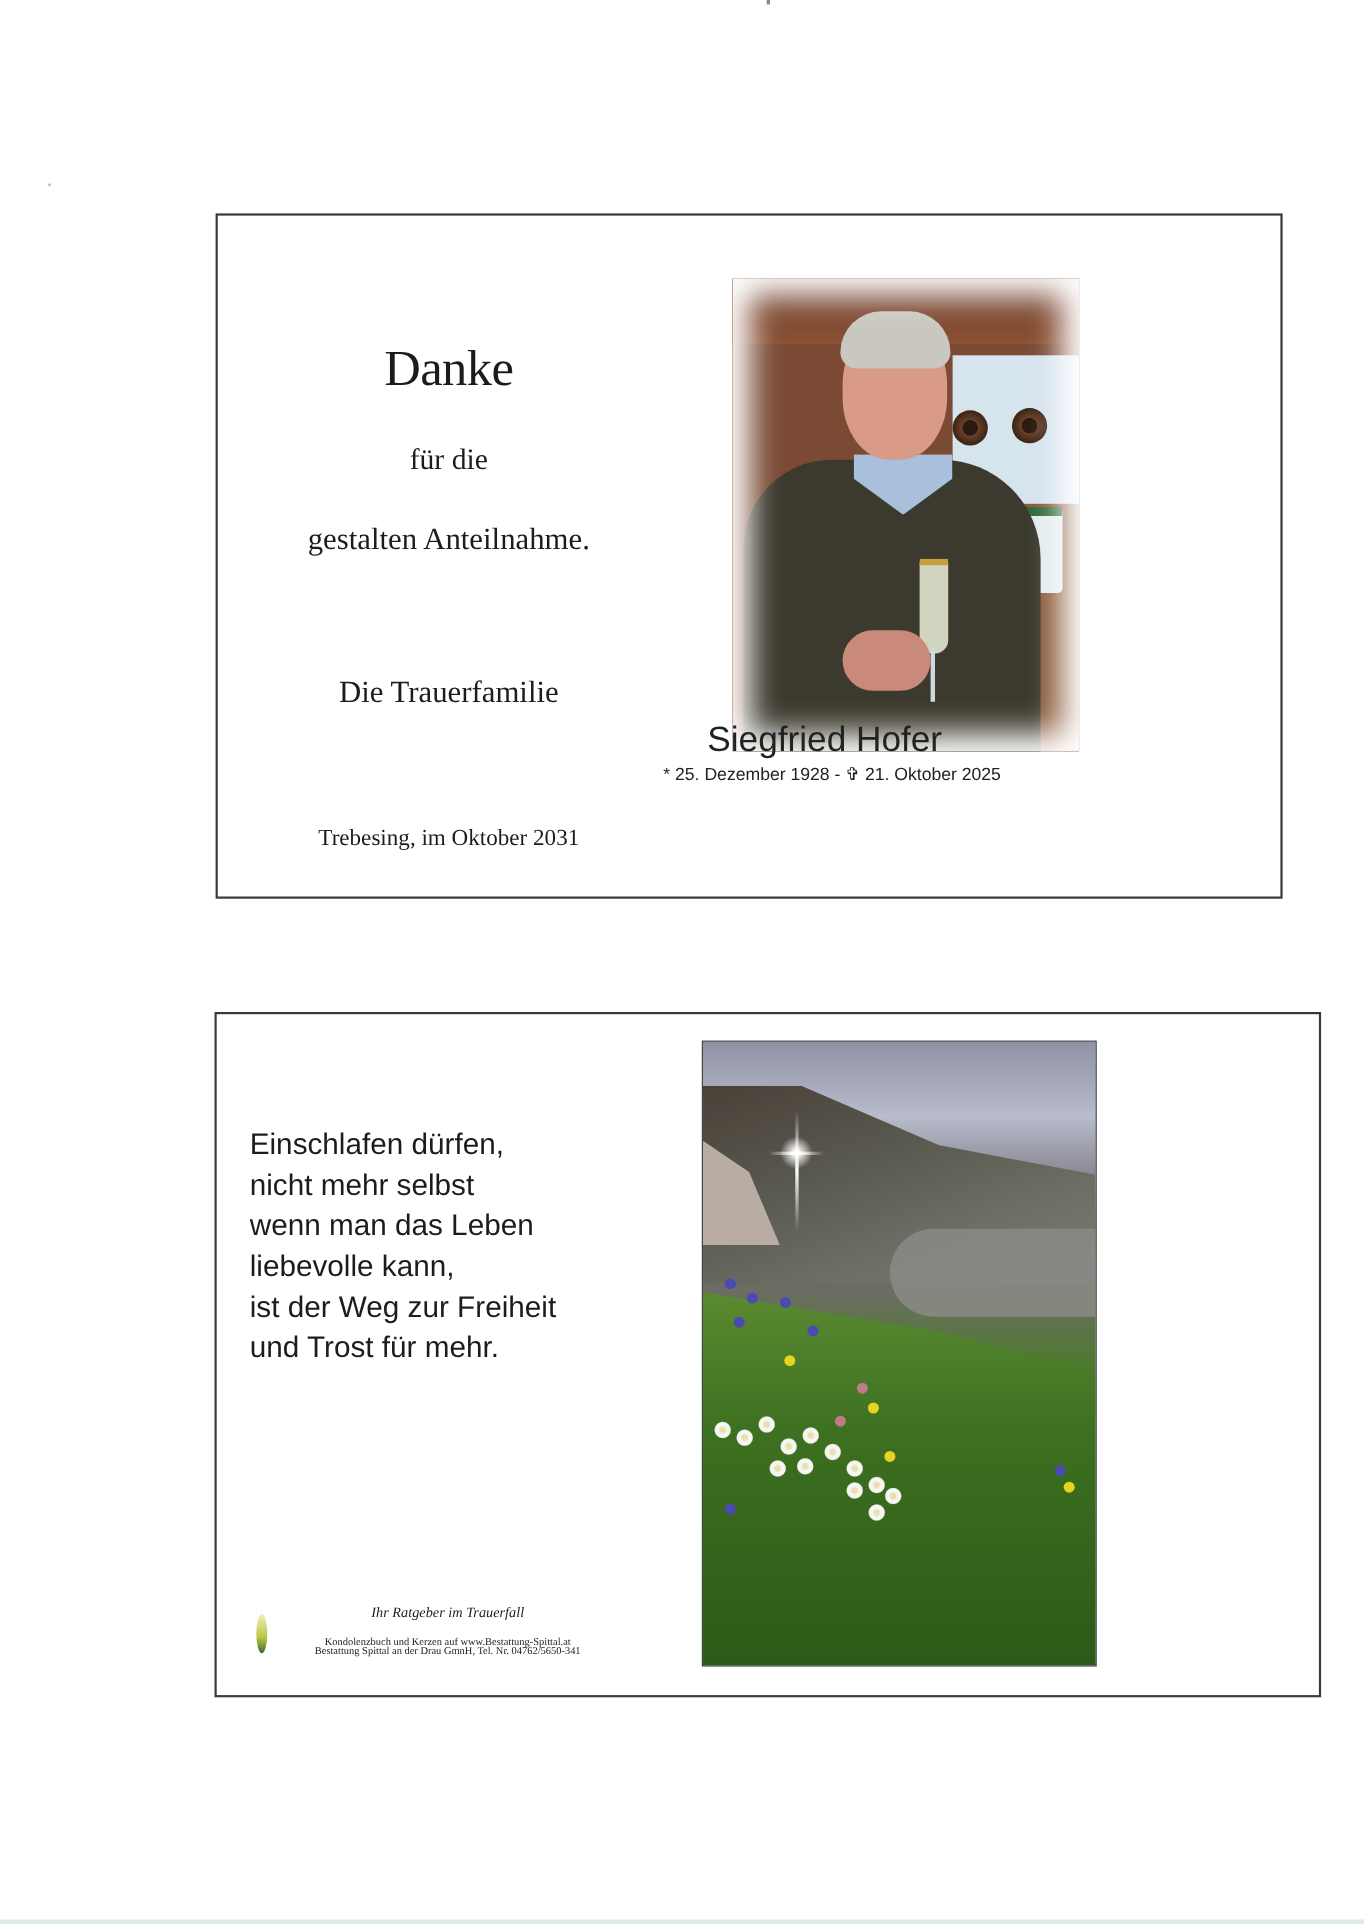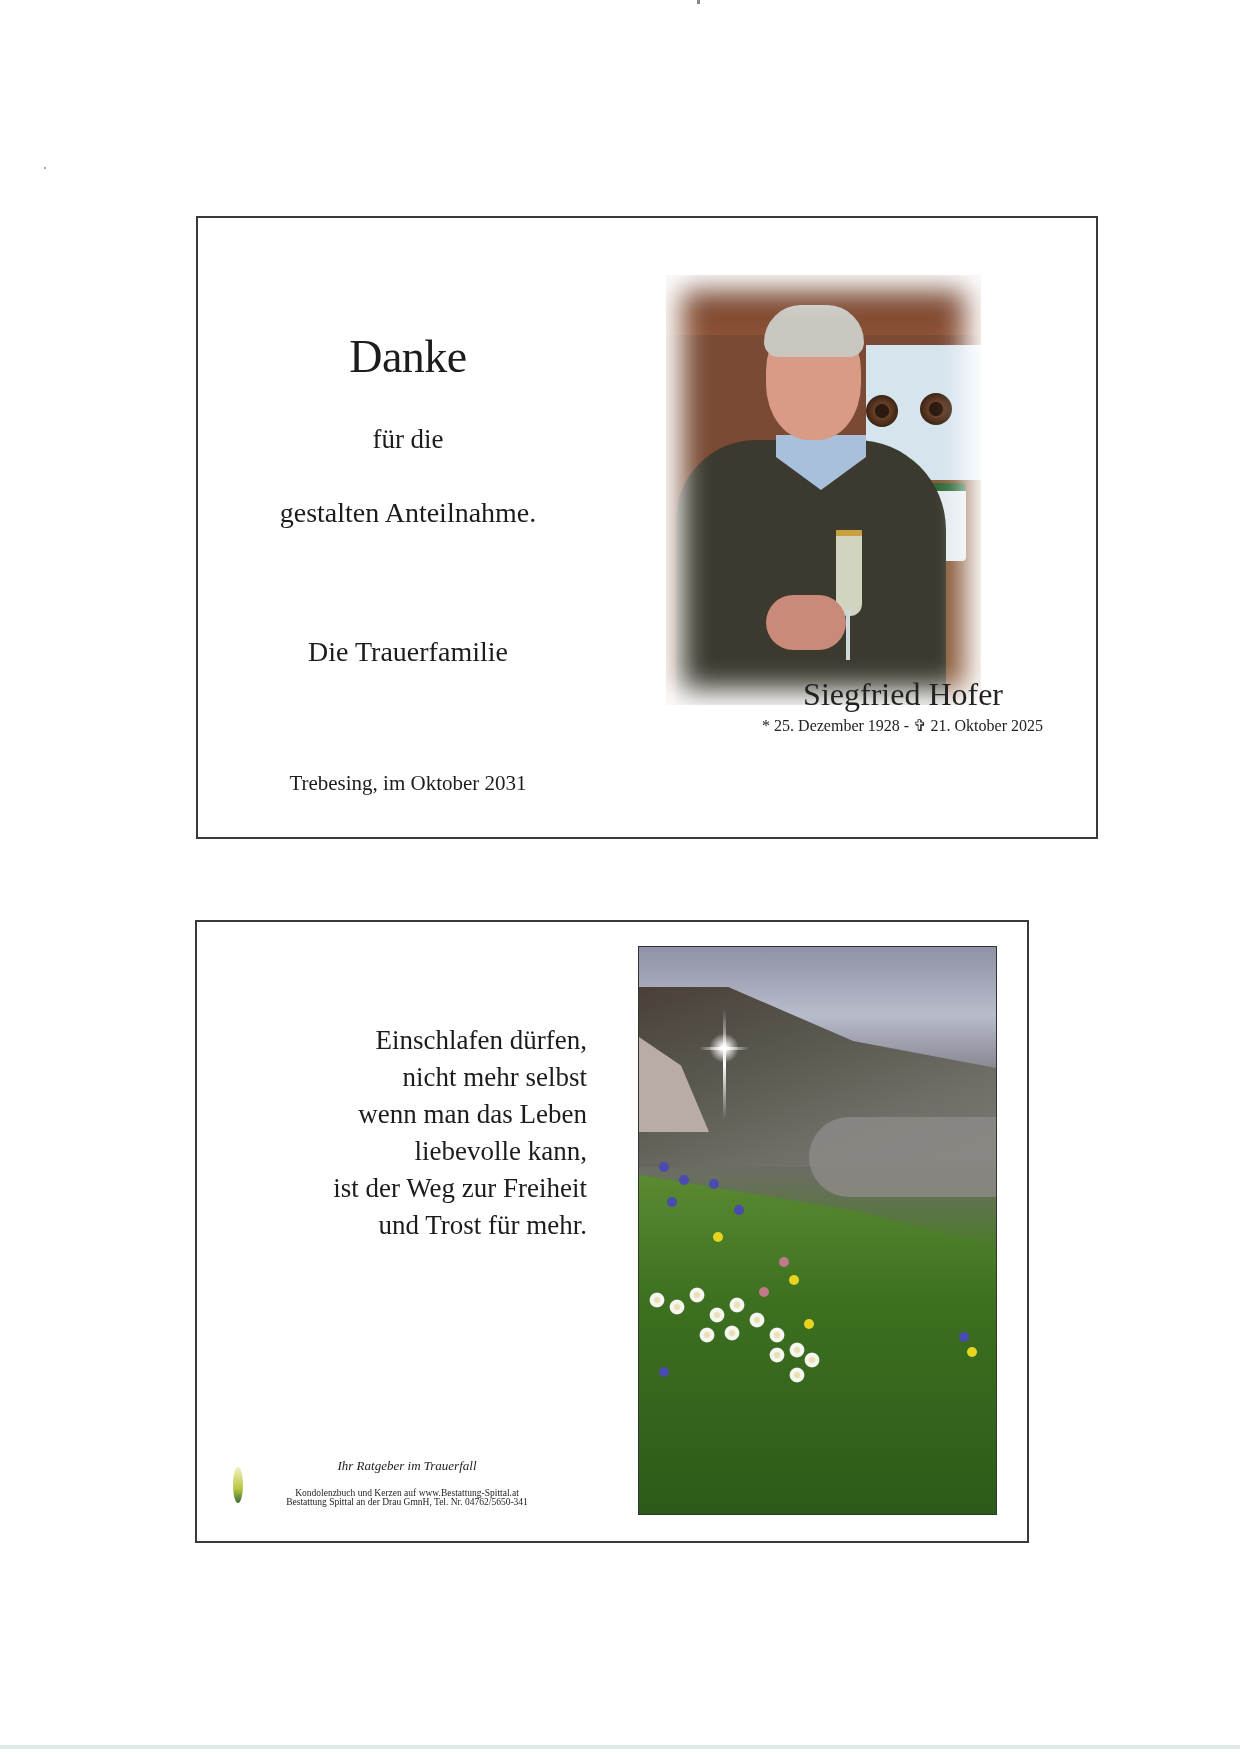--- a/index.html
+++ b/index.html
@@ -3,25 +3,25 @@
 <meta charset="utf-8">
 <style>
   html, body { margin:0; padding:0; }
   body {
     width:1240px; height:1754px; background:#ffffff; position:relative; overflow:hidden;
     font-family: "Liberation Serif", serif; color:#1c1c1c;
   }
   .card {
     position:absolute; border:2px solid #3a3a3a; background:#fff; box-sizing:border-box;
   }
-  #card1 { left:196px; top:216px; width:902px; height:623px; }
-  #card2 { left:195px; top:920px; width:834px; height:623px; }
+  #card1 { left:196px; top:194px; width:970px; height:623px; }
+  #card2 { left:195px; top:920px; width:1006px; height:623px; }
 
   .serif { font-family:"Liberation Serif", serif; position:absolute; text-align:center; }
-  .humanist { font-family:Liberation Serif, serif; position:absolute; text-align:right; }
+  .humanist { font-family:Liberation Sans, sans-serif; position:absolute; text-align:left; }
 
   
   #danke { left:0; width:420px; top:112px; font-size:46px; letter-spacing:-0.5px; }
   #fuer { left:0; width:420px; top:206px; font-size:27px; }
   #anteil { left:0; width:420px; top:279px; font-size:28px; }
   #familie { left:0; width:420px; top:418px; font-size:28px; }
   #ort { left:0; width:420px; top:553px; font-size:21px; }
 
   
   #portrait {

